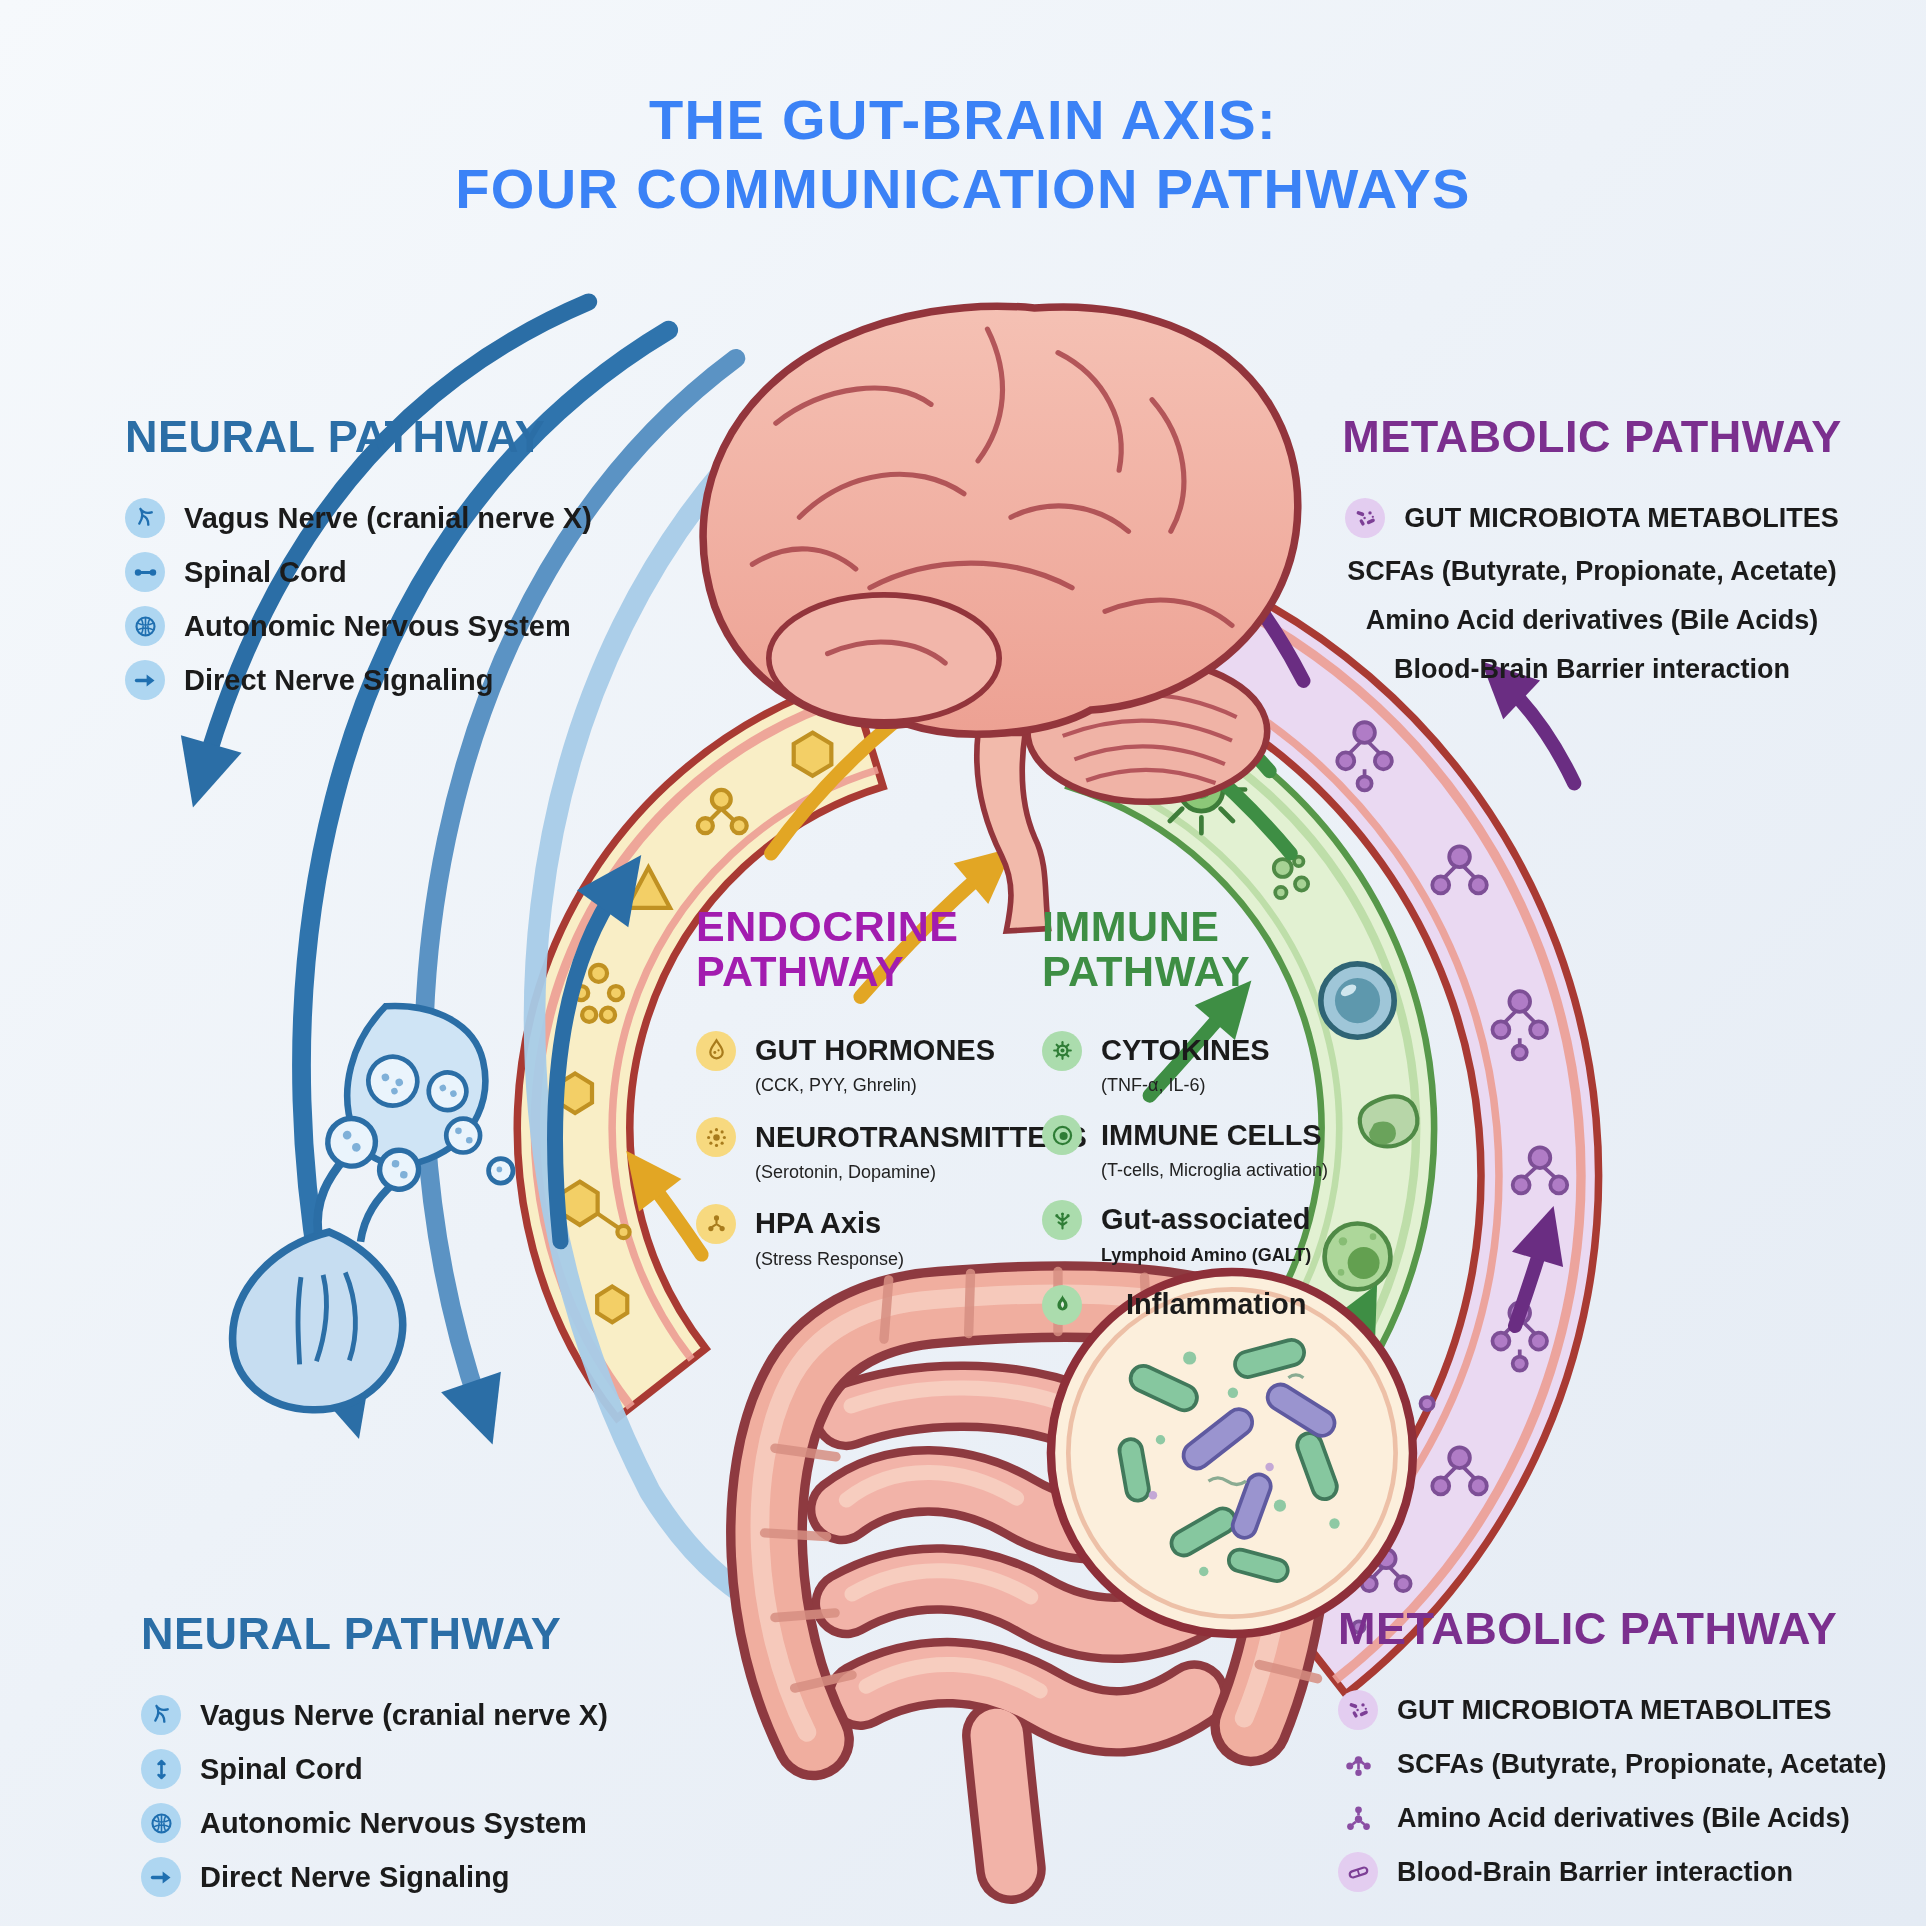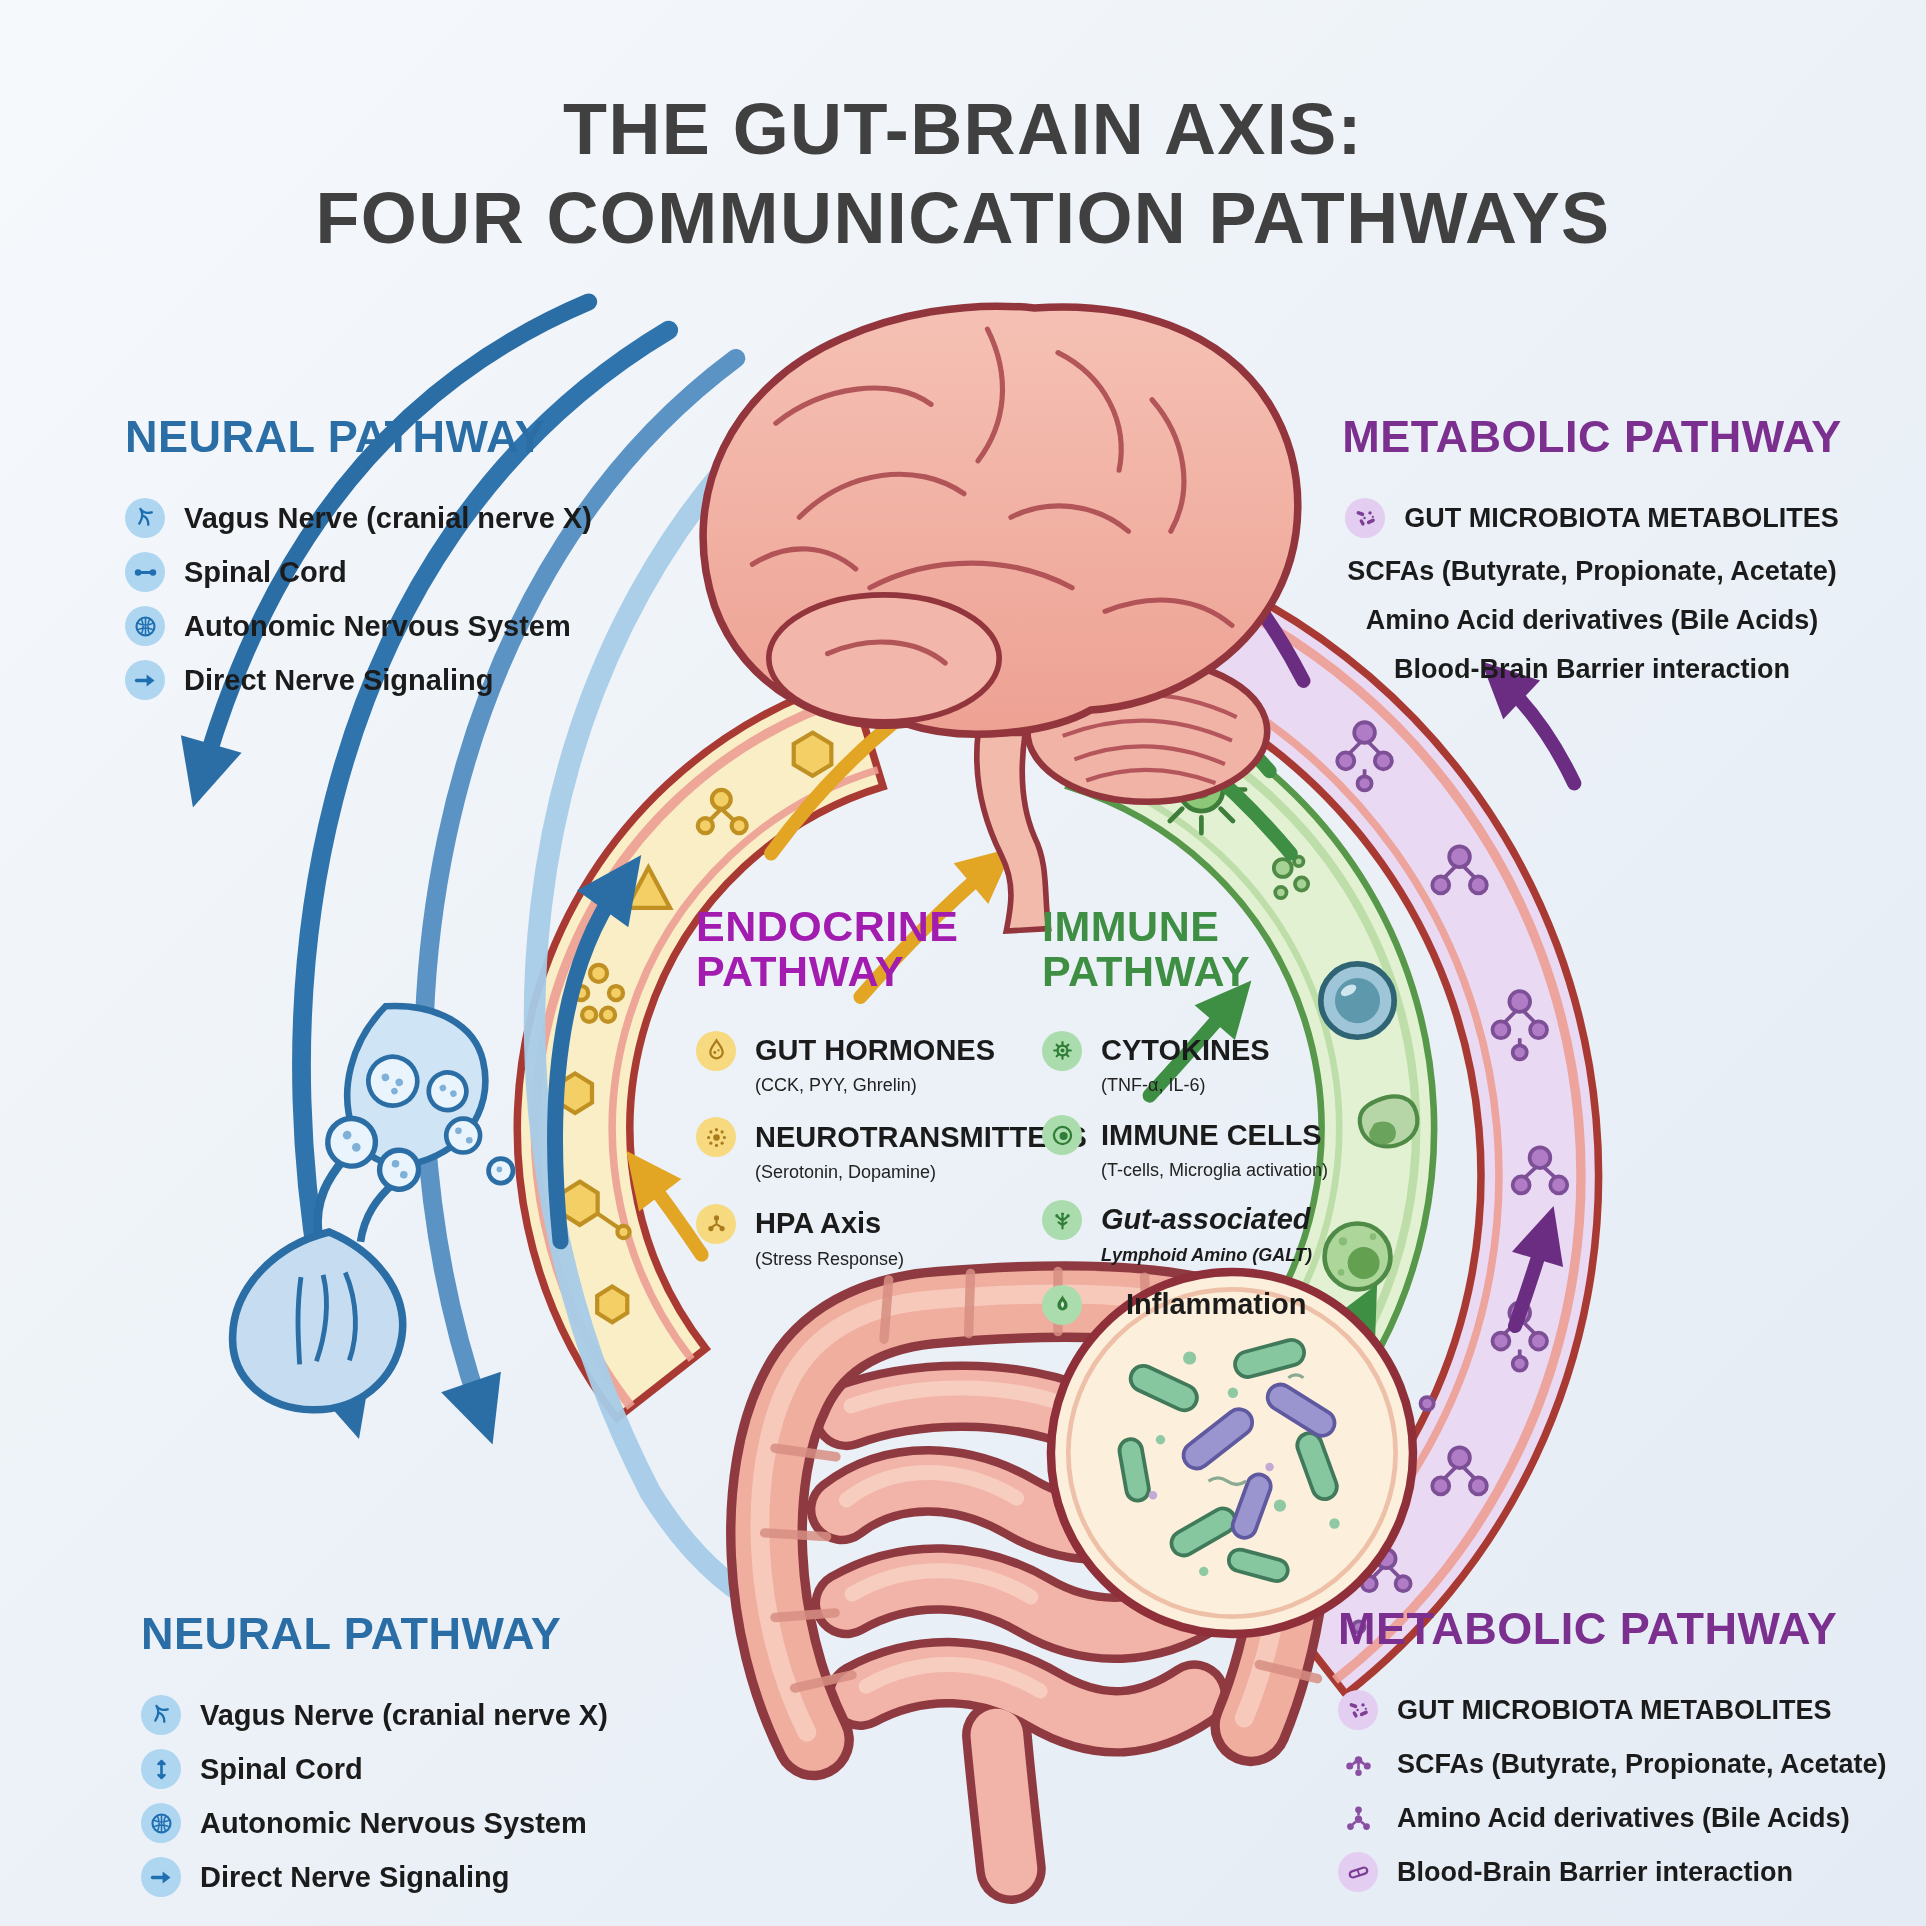--- a/index.html
+++ b/index.html
@@ -5,21 +5,21 @@
   html,body{margin:0;padding:0;}
   body{
     width:1926px;height:1926px;position:relative;overflow:hidden;
     font-family:"Liberation Sans",sans-serif;
     background:linear-gradient(135deg,#f6f9fc 0%,#edf2f8 45%,#e4ebf4 100%);
     color:#1b1b1b;
   }
   .illustration{position:absolute;left:0;top:0;width:1926px;height:1926px;}
   .page-title{
     position:absolute;top:85px;left:0;width:1926px;text-align:center;
-    color:#404040;font-weight:bold;font-size:72px;line-height:1.24;letter-spacing:1.4px;
+    color:#3b82f6;font-weight:bold;font-size:56px;line-height:1.24;letter-spacing:1.4px;
   }
   .section{position:absolute;}
   .sec-header{font-weight:bold;font-size:45px;letter-spacing:0.5px;line-height:1.06;}
   .hdr-neural{color:#2b6ea6;}
   .hdr-metabolic{color:#7b2f8e;}
   .hdr-endocrine{color:#a21caf;font-size:43px;}
   .hdr-immune{color:#3e8e44;font-size:43px;}
   .items{margin-top:16px;}
   .item-row{display:flex;align-items:center;gap:19px;margin-top:14px;}
   .icon-circle{
@@ -585,21 +585,21 @@
       <div class="item-row">
         <span class="icon-circle ic-green">
             <svg width="27" height="27" viewBox="0 0 58 58">
               <use href="#sym-cell"></use>
             </svg>
           </span>
         <span class="item-label">IMMUNE CELLS</span>
       </div>
       <div class="item-sub">(T-cells, Microglia activation)</div>
     </div>
-    <div class="two-line" style="margin-top:19px;font-style:italic;">
+    <div class="two-line" style="margin-top:19px;">
       <div class="item-row">
         <span class="icon-circle ic-green">
             <svg width="27" height="27" viewBox="0 0 58 58">
               <use href="#sym-galt"></use>
             </svg>
           </span>
         <span class="item-label">Gut-associated</span>
       </div>
       <div class="item-sub" style="font-weight:bold;color:#1b1b1b;">Lymphoid Amino (GALT)</div>
     </div>

